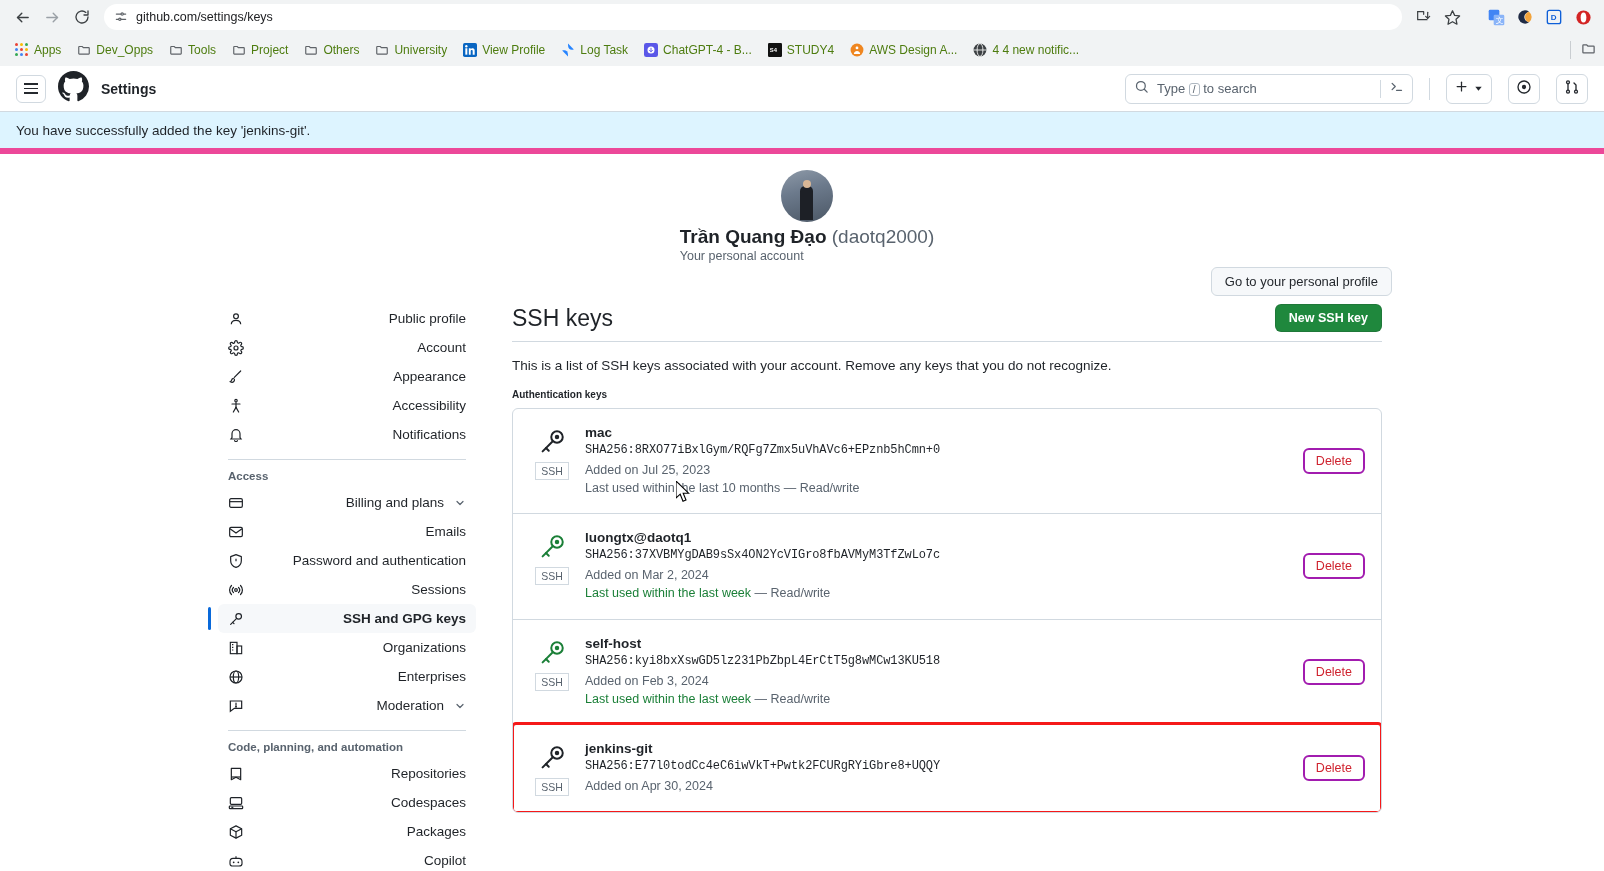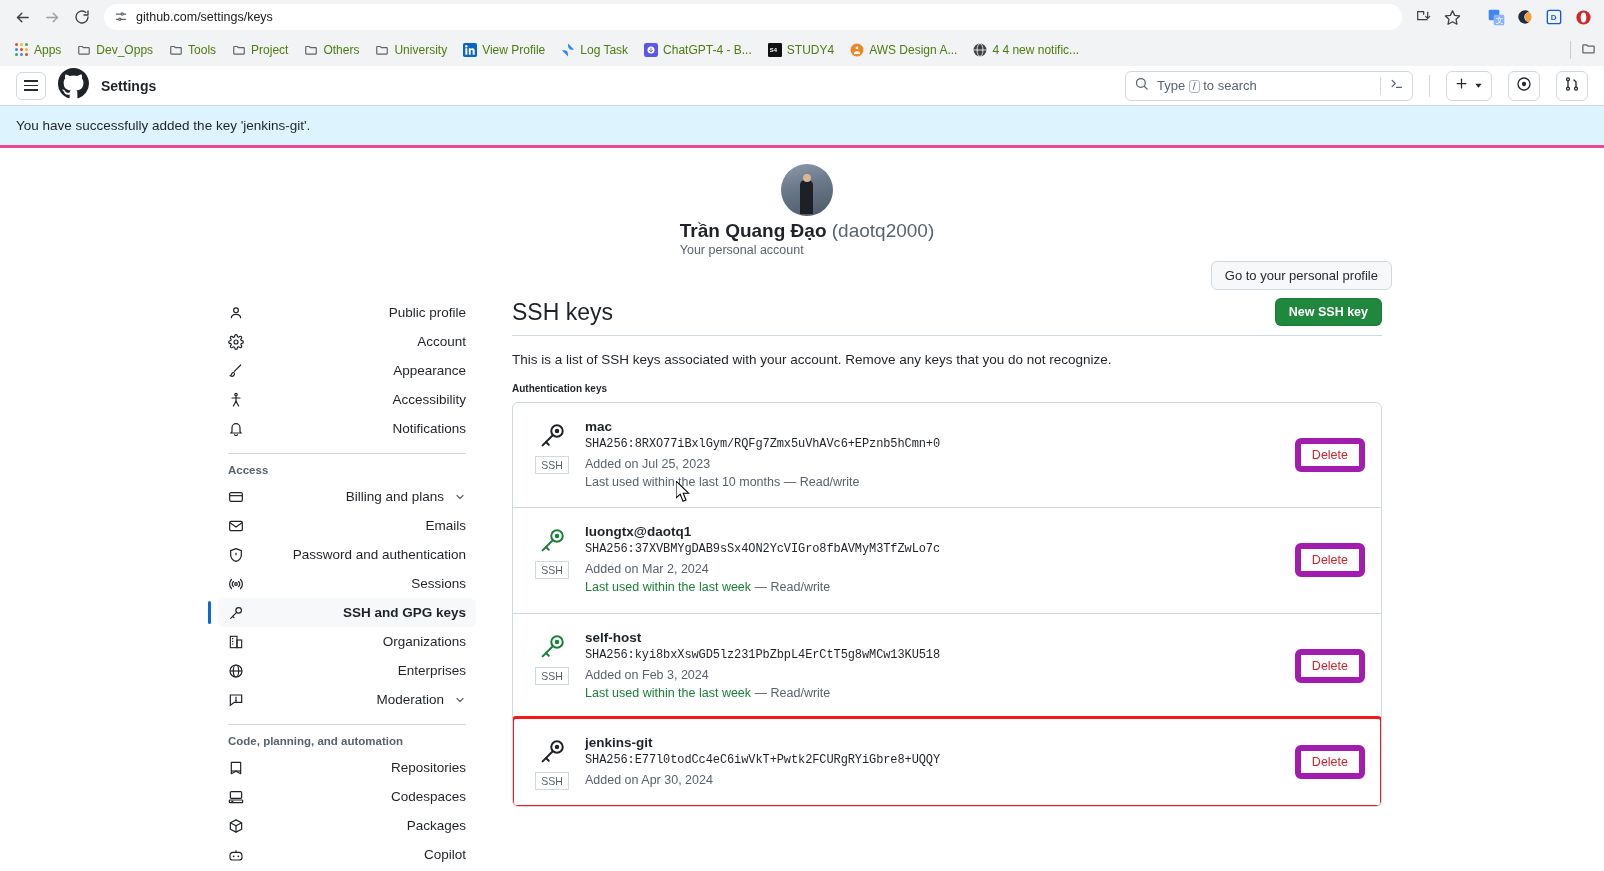--- a/index.html
+++ b/index.html
@@ -70,21 +70,21 @@
     display: grid;
     grid-template-columns: repeat(3, 3px);
     grid-template-rows: repeat(3, 3px);
     gap: 2px;
     width: 13px;
   }
   .apps-grid i { display:block; width:3px; height:3px; border-radius:50%; }
 
   
   .gh-header {
-    height: 40px;
+    height: 46px;
     background: #ffffff;
     border-bottom: 1px solid #d1d9e0;
     display: flex; align-items: center;
     padding: 0 16px;
     gap: 12px;
   }
   .hamburger {
     width: 30px; height: 28px;
     border: 1px solid #d1d9e0; border-radius: 6px;
     display: flex; flex-direction: column;
@@ -110,21 +110,21 @@
   .hdr-btn {
     height: 30px; border: 1px solid #d1d9e0; border-radius: 6px;
     display: flex; align-items: center; justify-content: center;
     gap: 4px; padding: 0 7px; color: #25292e;
   }
   .vsep { width: 1px; height: 22px; background: #d1d9e0; }
 
   
   .flash {
     background: #ddf4ff;
-    border-bottom: 3px solid #ec4899;
+    border-bottom: 6px solid #ec4899;
     height: 42px;
     display: flex; align-items: center;
     padding: 0 16px;
     font-size: 13.5px; color: #1f2328;
   }
 
   
   .page { display: flex; padding-top: 16px; }
   .page-inner {
     width: 1180px; margin: 0 auto;
@@ -233,21 +233,21 @@
   .key-title { font-size: 13.5px; font-weight: 700; color: #1f2328; margin-bottom: 3px; }
   .key-fp {
     font-family: "Liberation Mono", monospace;
     font-size: 12px; color: #1f2328; margin-bottom: 4px;
     letter-spacing: -0.1px;
   }
   .key-meta { font-size: 12.5px; color: #59636e; line-height: 1.45; }
   .key-meta.used-green { color: #1a7f37; }
   .key-meta.used-green .rw { color: #59636e; }
   .btn-delete {
-    border: 6px solid #a21caf; border-radius: 6px;
+    border: 2px solid #a21caf; border-radius: 6px;
     background: #fff; color: #cf222e;
     font-size: 12.5px; padding: 4px 11px;
     align-self: center; margin-left: 12px;
     white-space: nowrap;
   }
   .key-row.highlighted {
     outline: 3px solid #f51919;
     outline-offset: -1px;
     border-radius: 3px;
     border-top-color: transparent;

